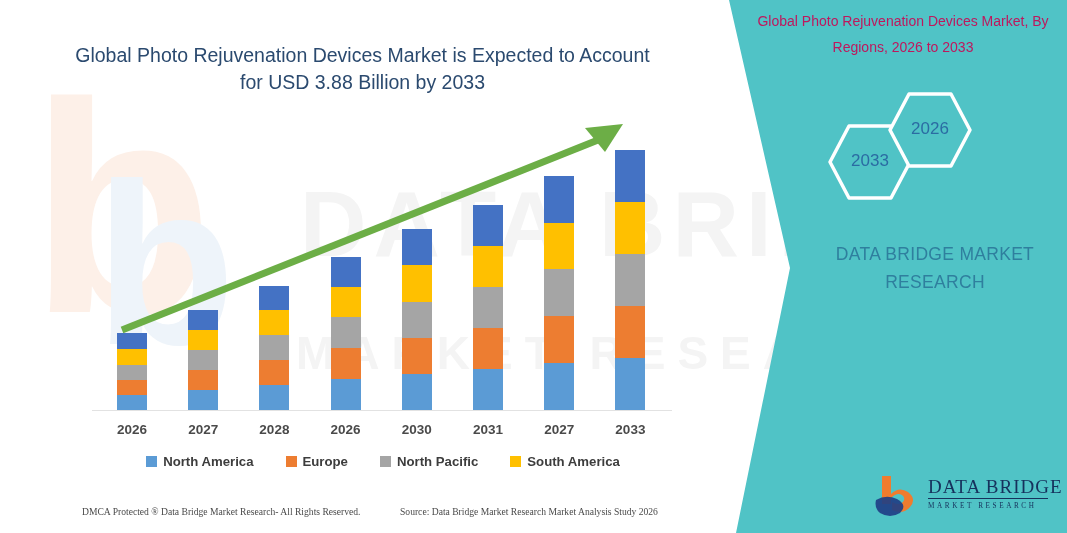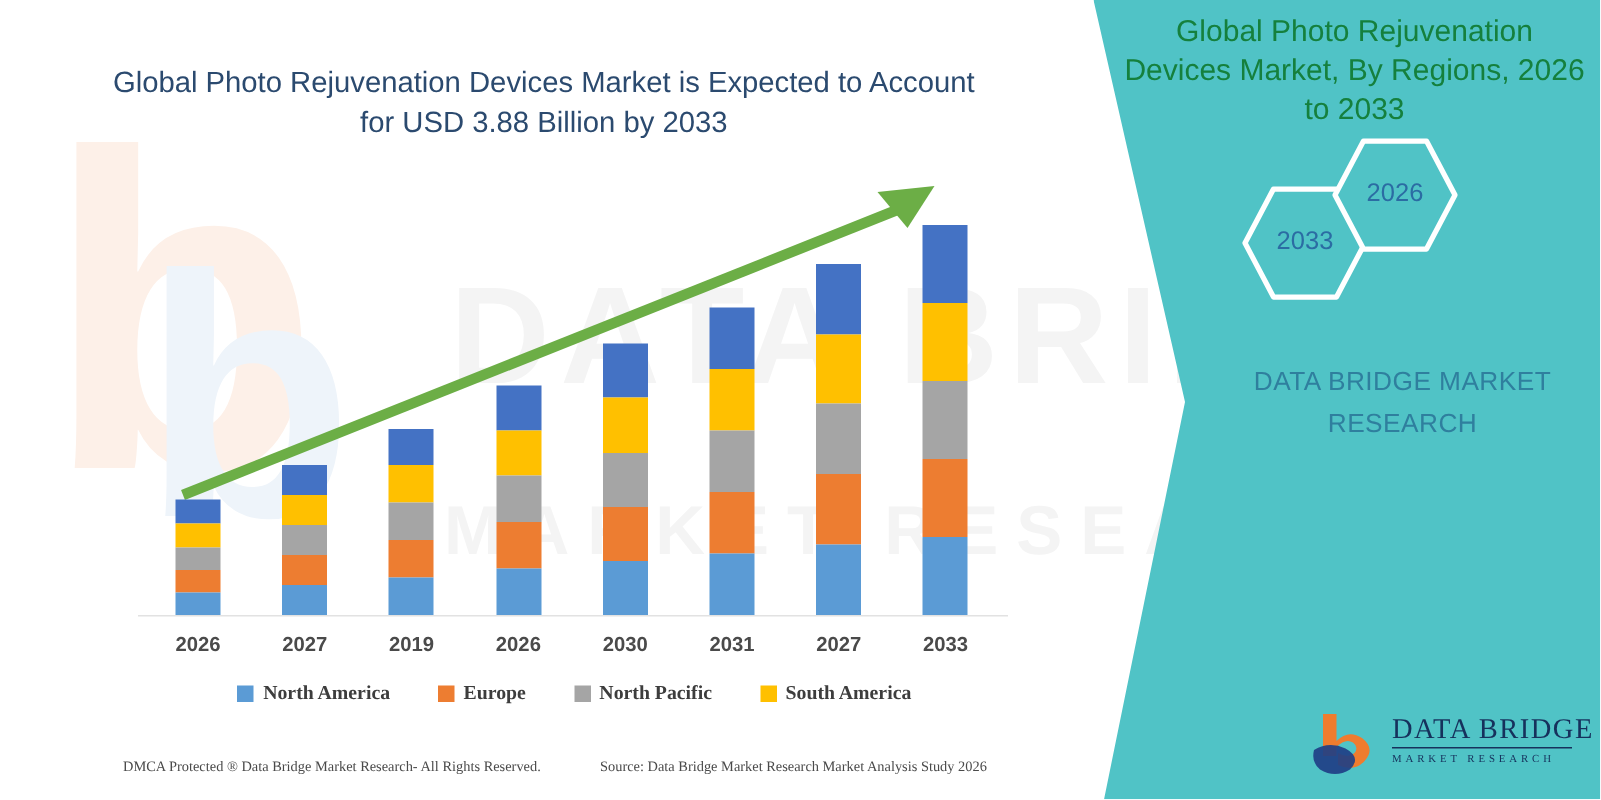--- a/index.html
+++ b/index.html
@@ -54,21 +54,21 @@
   .seg { width:100%; display:block; }
 
   .yearrow { position:absolute; left:92px; top:422px; width:580px; height:22px; }
   .yearlbl {
     position:absolute; width:60px; text-align:center;
     font-size:13.5px; font-weight:700; color:#4a4a4a; top:0;
   }
 
   .legend {
     position:absolute; left:92px; top:454px; width:582px;
-    display:flex; justify-content:center; align-items:center; gap:32px;font-family:Liberation Serif, serif;
+    display:flex; justify-content:center; align-items:center; gap:32px;
   }
   .lg-item { display:flex; align-items:center; gap:6px; }
   .lg-sw { width:11px; height:11px; display:block; }
   .lg-tx { font-size:13.2px; font-weight:700; color:#3d3d3d; white-space:nowrap; }
 
   .footer { position:absolute; left:0; top:506px; width:710px; height:20px; }
   .foot-l {
     position:absolute; left:82px; top:0;
     font-family:"Liberation Serif", serif; font-size:9.6px; color:#4a4a4a; white-space:nowrap;
   }
@@ -78,22 +78,22 @@
   }
 
   
   .teal {
     position:absolute; right:0; top:0; width:377px; height:533px;
     background:#50c3c6;
     clip-path: polygon(39px 0, 377px 0, 377px 533px, 46px 533px, 100px 268px);
   }
   .teal-title {
     position:absolute; left:748px; top:8px; width:310px;
-    text-align:center; color:#15803d;
-    font-size:20px; line-height:26px; font-weight:400;
+    text-align:center; color:#be185d;
+    font-size:14px; line-height:26px; font-weight:400;
   }
   .hexwrap { position:absolute; left:828px; top:92px; width:150px; height:112px; }
   .hex { position:absolute; }
   .hex svg { display:block; overflow:visible; }
   .hextext {
     position:absolute; width:100%; text-align:center;
     font-size:17px; color:#2b6ca3; font-weight:400;
   }
   .brand {
     position:absolute; left:800px; top:240px; width:270px;
@@ -193,21 +193,21 @@
           <div class="seg" title="South America 2033" style="height: 52px; background: rgb(255, 192, 0);"></div>
           <div class="seg" title="Asia Pacific 2033" style="height: 52px; background: rgb(165, 165, 165);"></div>
           <div class="seg" title="Europe 2033" style="height: 52px; background: rgb(237, 125, 49);"></div>
           <div class="seg" title="North America 2033" style="height: 52px; background: rgb(91, 155, 213);"></div>
         </div>
       </div>
 
     <div class="yearrow" id="yearrow">
         <div class="yearlbl" style="left: 10px;">2026</div>
         <div class="yearlbl" style="left: 81.2px;">2027</div>
-        <div class="yearlbl" style="left: 152.4px;">2019</div>
+        <div class="yearlbl" style="left: 152.4px;">2028</div>
         <div class="yearlbl" style="left: 223.6px;">2026</div>
         <div class="yearlbl" style="left: 294.8px;">2030</div>
         <div class="yearlbl" style="left: 366px;">2031</div>
         <div class="yearlbl" style="left: 437.2px;">2027</div>
         <div class="yearlbl" style="left: 508.4px;">2033</div>
       </div>
 
     <div class="legend" id="legend">
         <div class="lg-item">
           <span class="lg-sw" style="background: rgb(91, 155, 213);"></span>

